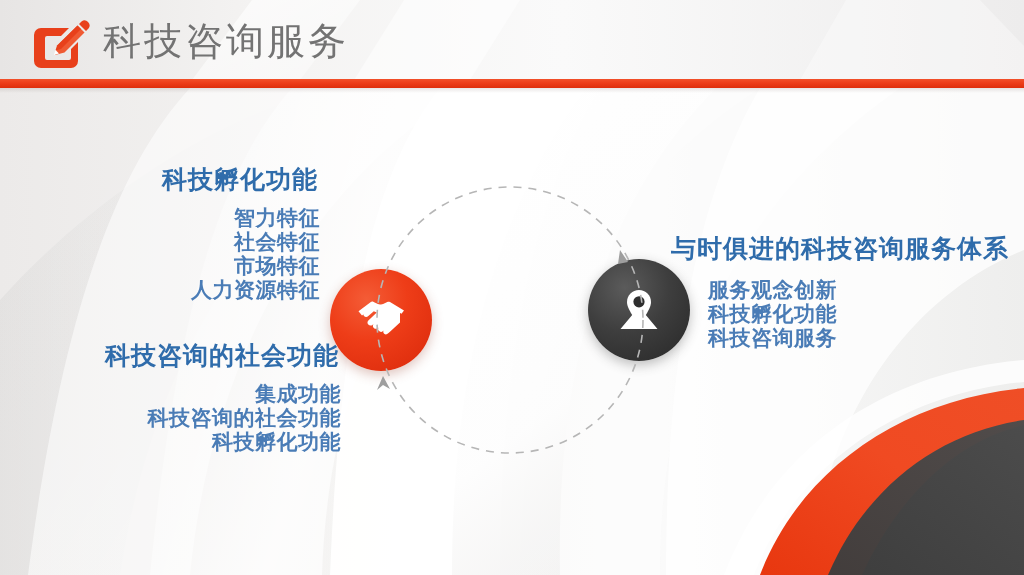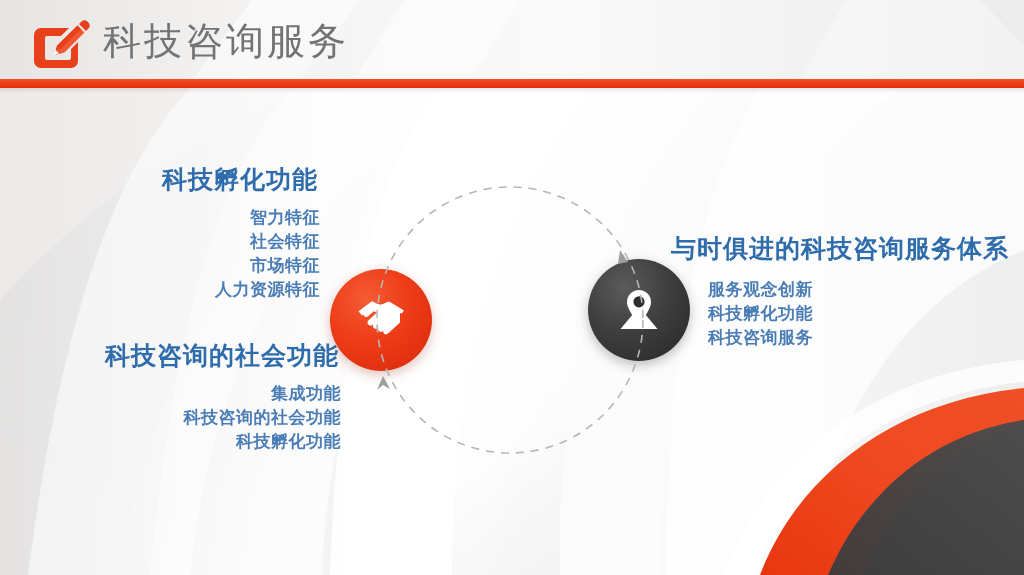--- a/index.html
+++ b/index.html
@@ -121,21 +121,21 @@
     white-space: nowrap;
     letter-spacing: 1px;
     line-height: 32px;
   }
   .block-items {
     margin-top: 11px;
     list-style: none;
     padding: 0;
   }
   .block-items li {
-    font-size: 17px;
+    font-size: 21px;
     font-weight: 700;
     color: #4a7cb6;
     line-height: 24px;
     letter-spacing: 0.5px;
     white-space: nowrap;
   }
 
   .block-features  { left: 0;   top: 163px; width: 320px; text-align: right; }
   .block-functions { left: 0;   top: 339px; width: 320px; text-align: right; padding-left: 21px; }
   .block-system    { left: 666px; top: 232px; width: 348px; text-align: left; }

